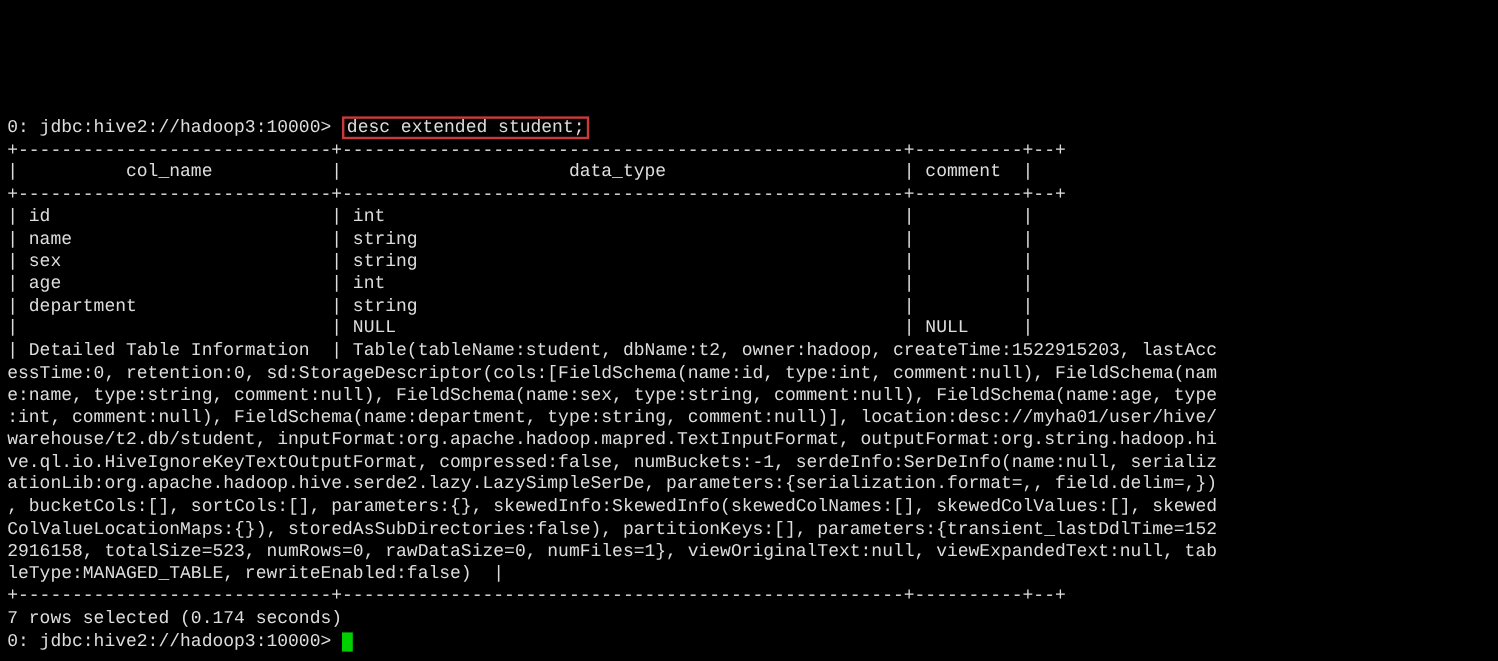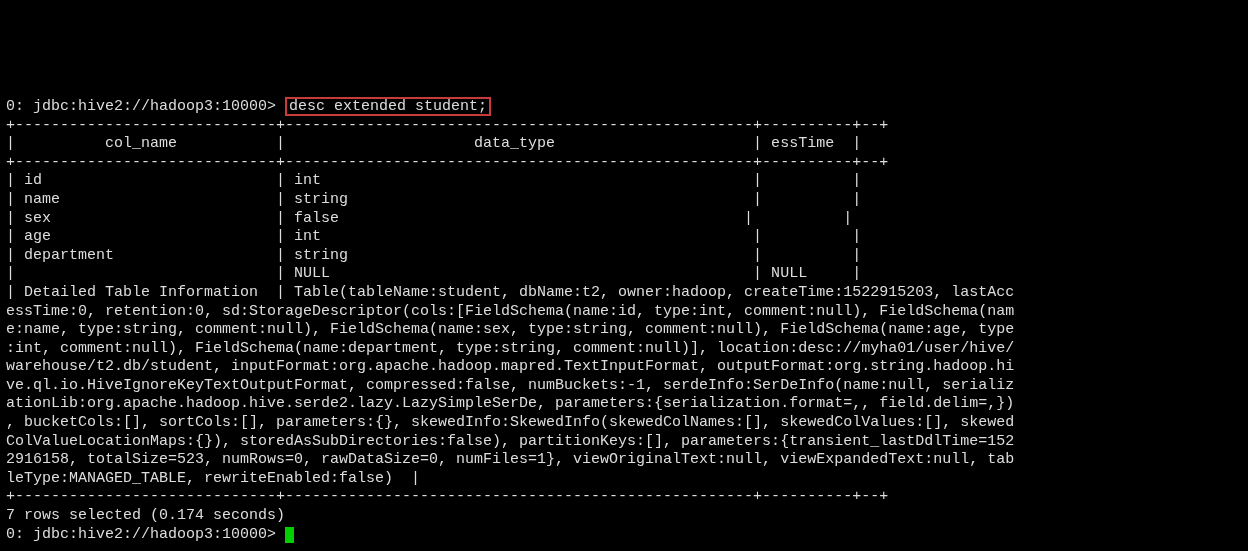--- a/index.html
+++ b/index.html
@@ -32,25 +32,25 @@
   .row { white-space: pre; text-align: right; }
 </style>
 </head>
 <body>
 
 
 
 <div class="term">
 <span class="row"><span>0: jdbc:hive2://hadoop3:10000&gt; </span><span class="hl">desc extended student;</span></span>
 <span class="row">+-----------------------------+----------------------------------------------------+----------+--+</span>
-<span class="row">|          col_name           |                     data_type                      | essTime  |</span>
+<span class="row">|          col_name           |                     data_type                      | comment  |</span>
 <span class="row">+-----------------------------+----------------------------------------------------+----------+--+</span>
 <span class="row">| id                          | int                                                |          |</span>
 <span class="row">| name                        | string                                             |          |</span>
-<span class="row">| sex                         | false                                             |          |</span>
+<span class="row">| sex                         | string                                             |          |</span>
 <span class="row">| age                         | int                                                |          |</span>
 <span class="row">| department                  | string                                             |          |</span>
 <span class="row">|                             | NULL                                               | NULL     |</span>
 <span class="row">| Detailed Table Information  | Table(tableName:student, dbName:t2, owner:hadoop, createTime:1522915203, lastAcc</span>
 <span class="row">essTime:0, retention:0, sd:StorageDescriptor(cols:[FieldSchema(name:id, type:int, comment:null), FieldSchema(nam</span>
 <span class="row">e:name, type:string, comment:null), FieldSchema(name:sex, type:string, comment:null), FieldSchema(name:age, type</span>
 <span class="row">:int, comment:null), FieldSchema(name:department, type:string, comment:null)], location:desc://myha01/user/hive/</span>
 <span class="row">warehouse/t2.db/student, inputFormat:org.apache.hadoop.mapred.TextInputFormat, outputFormat:org.string.hadoop.hi</span>
 <span class="row">ve.ql.io.HiveIgnoreKeyTextOutputFormat, compressed:false, numBuckets:-1, serdeInfo:SerDeInfo(name:null, serializ</span>
 <span class="row">ationLib:org.apache.hadoop.hive.serde2.lazy.LazySimpleSerDe, parameters:{serialization.format=,, field.delim=,})</span>

